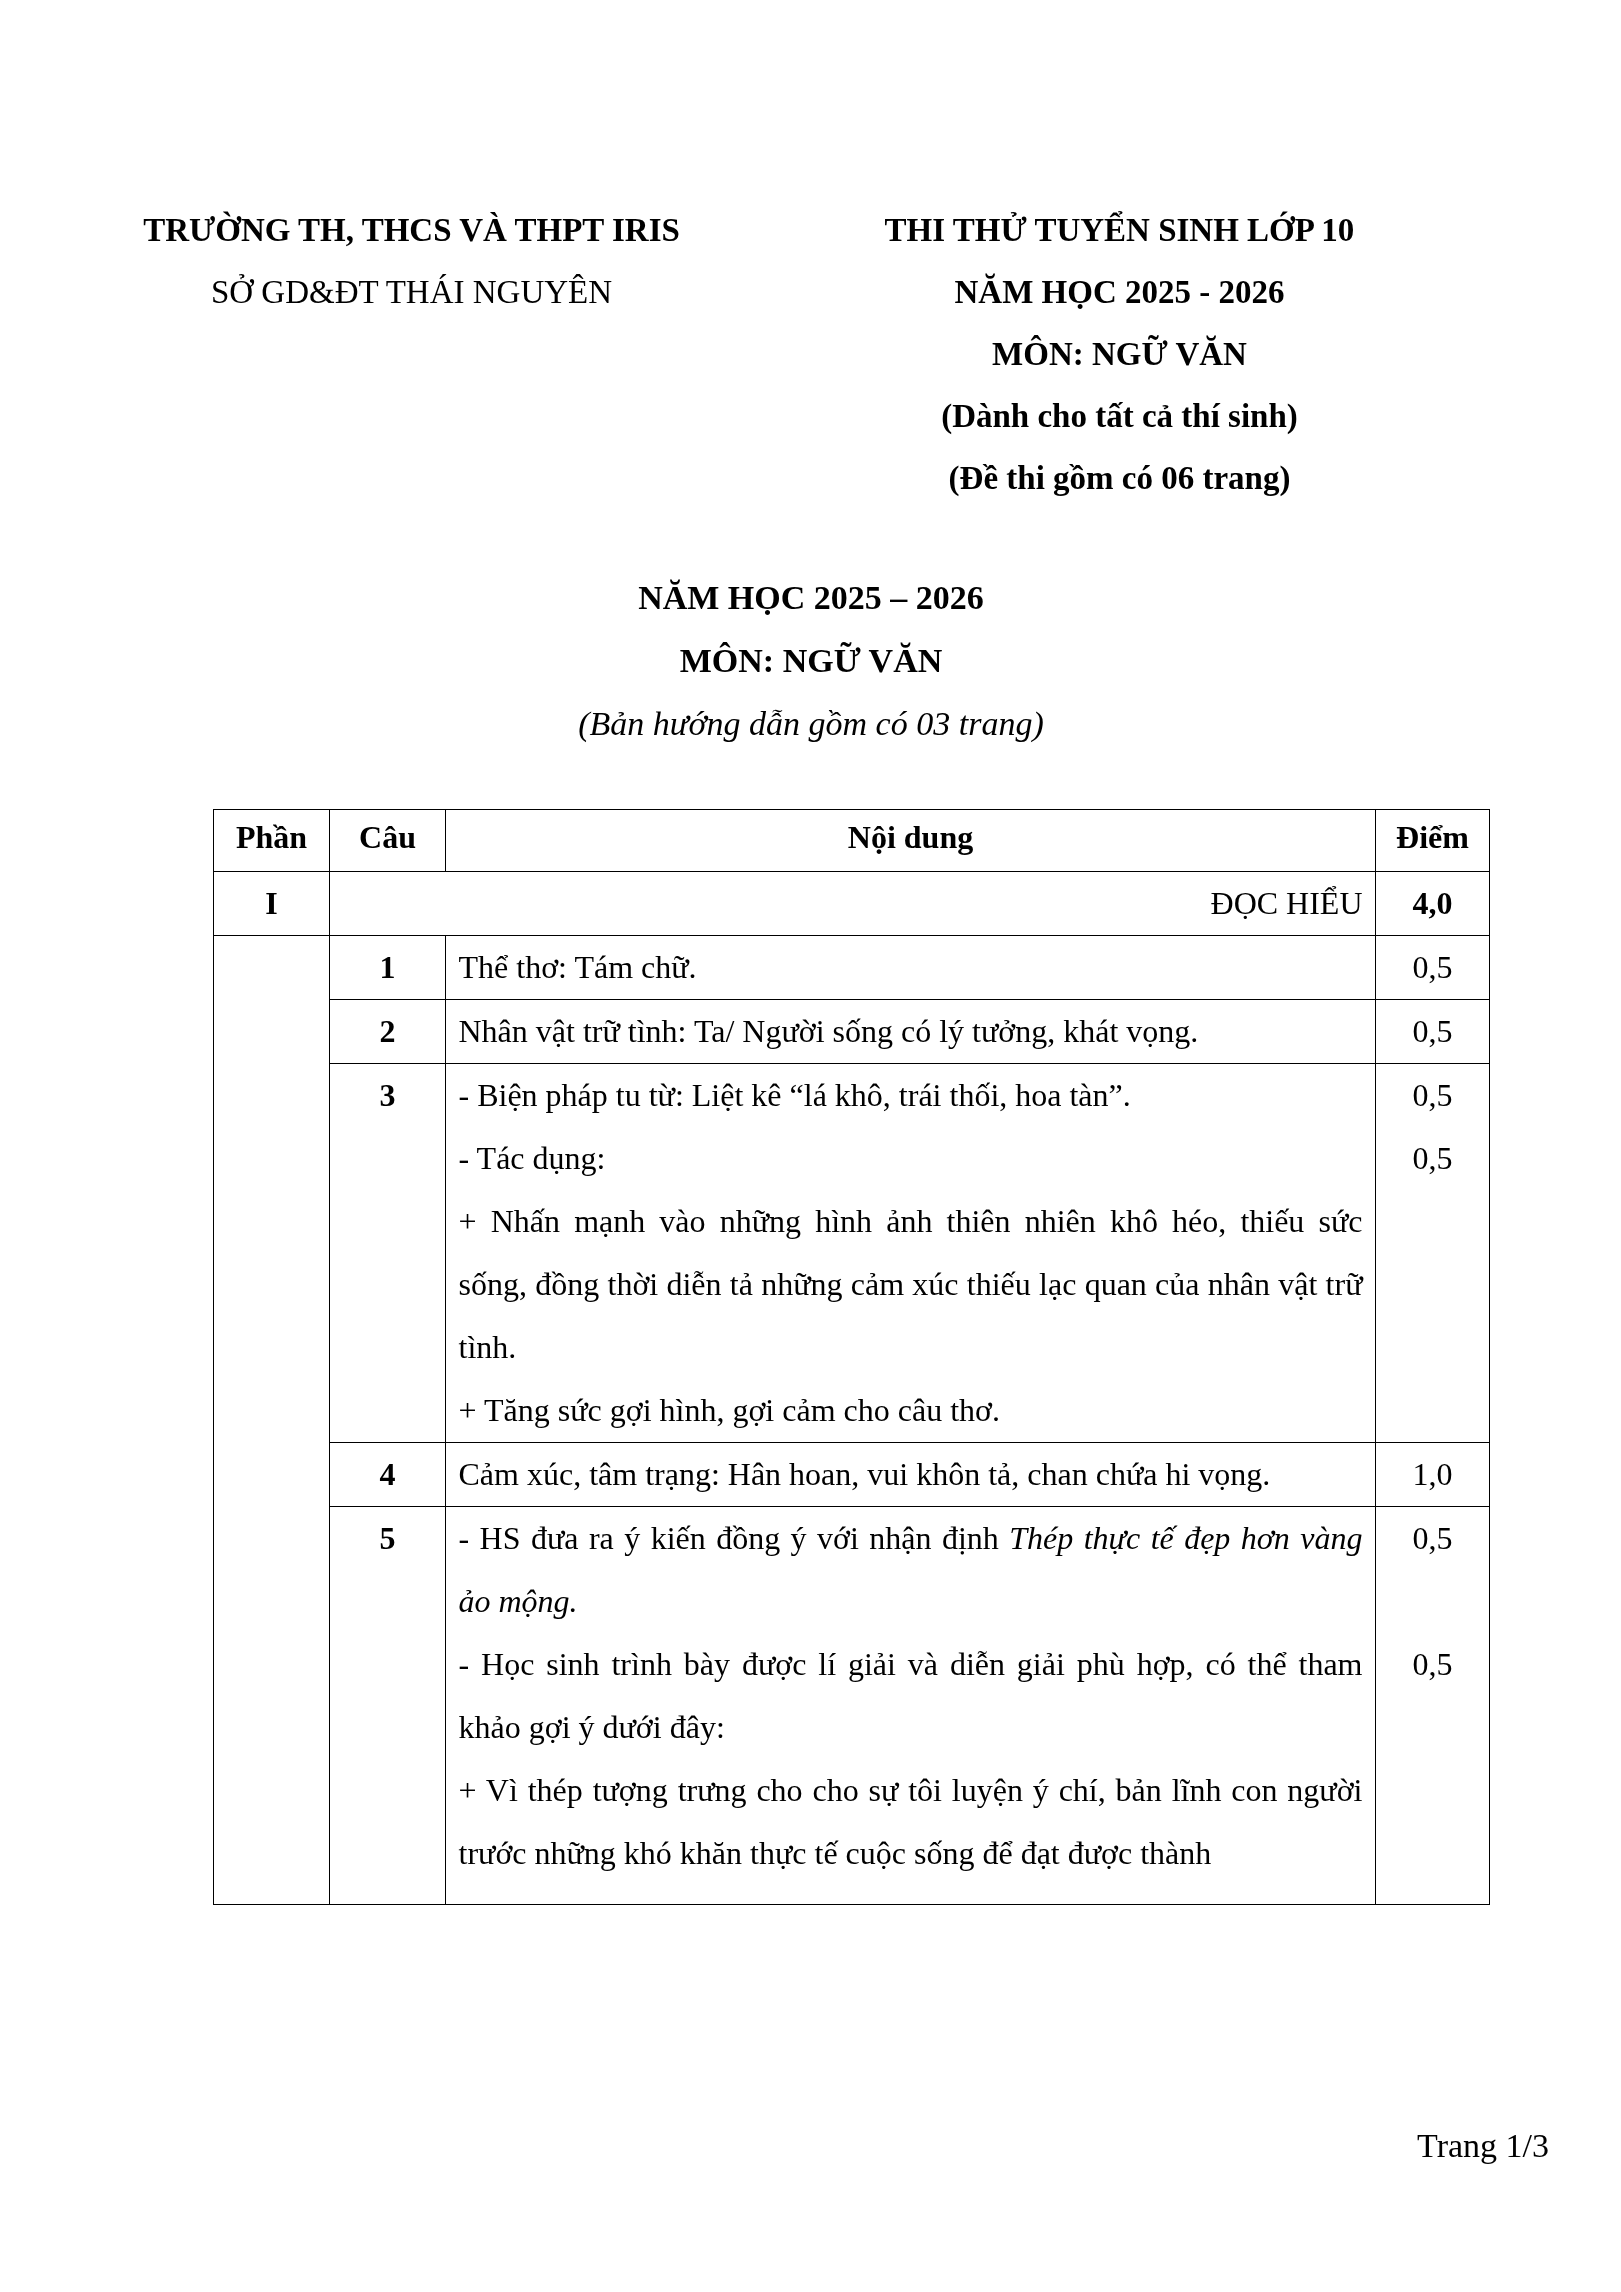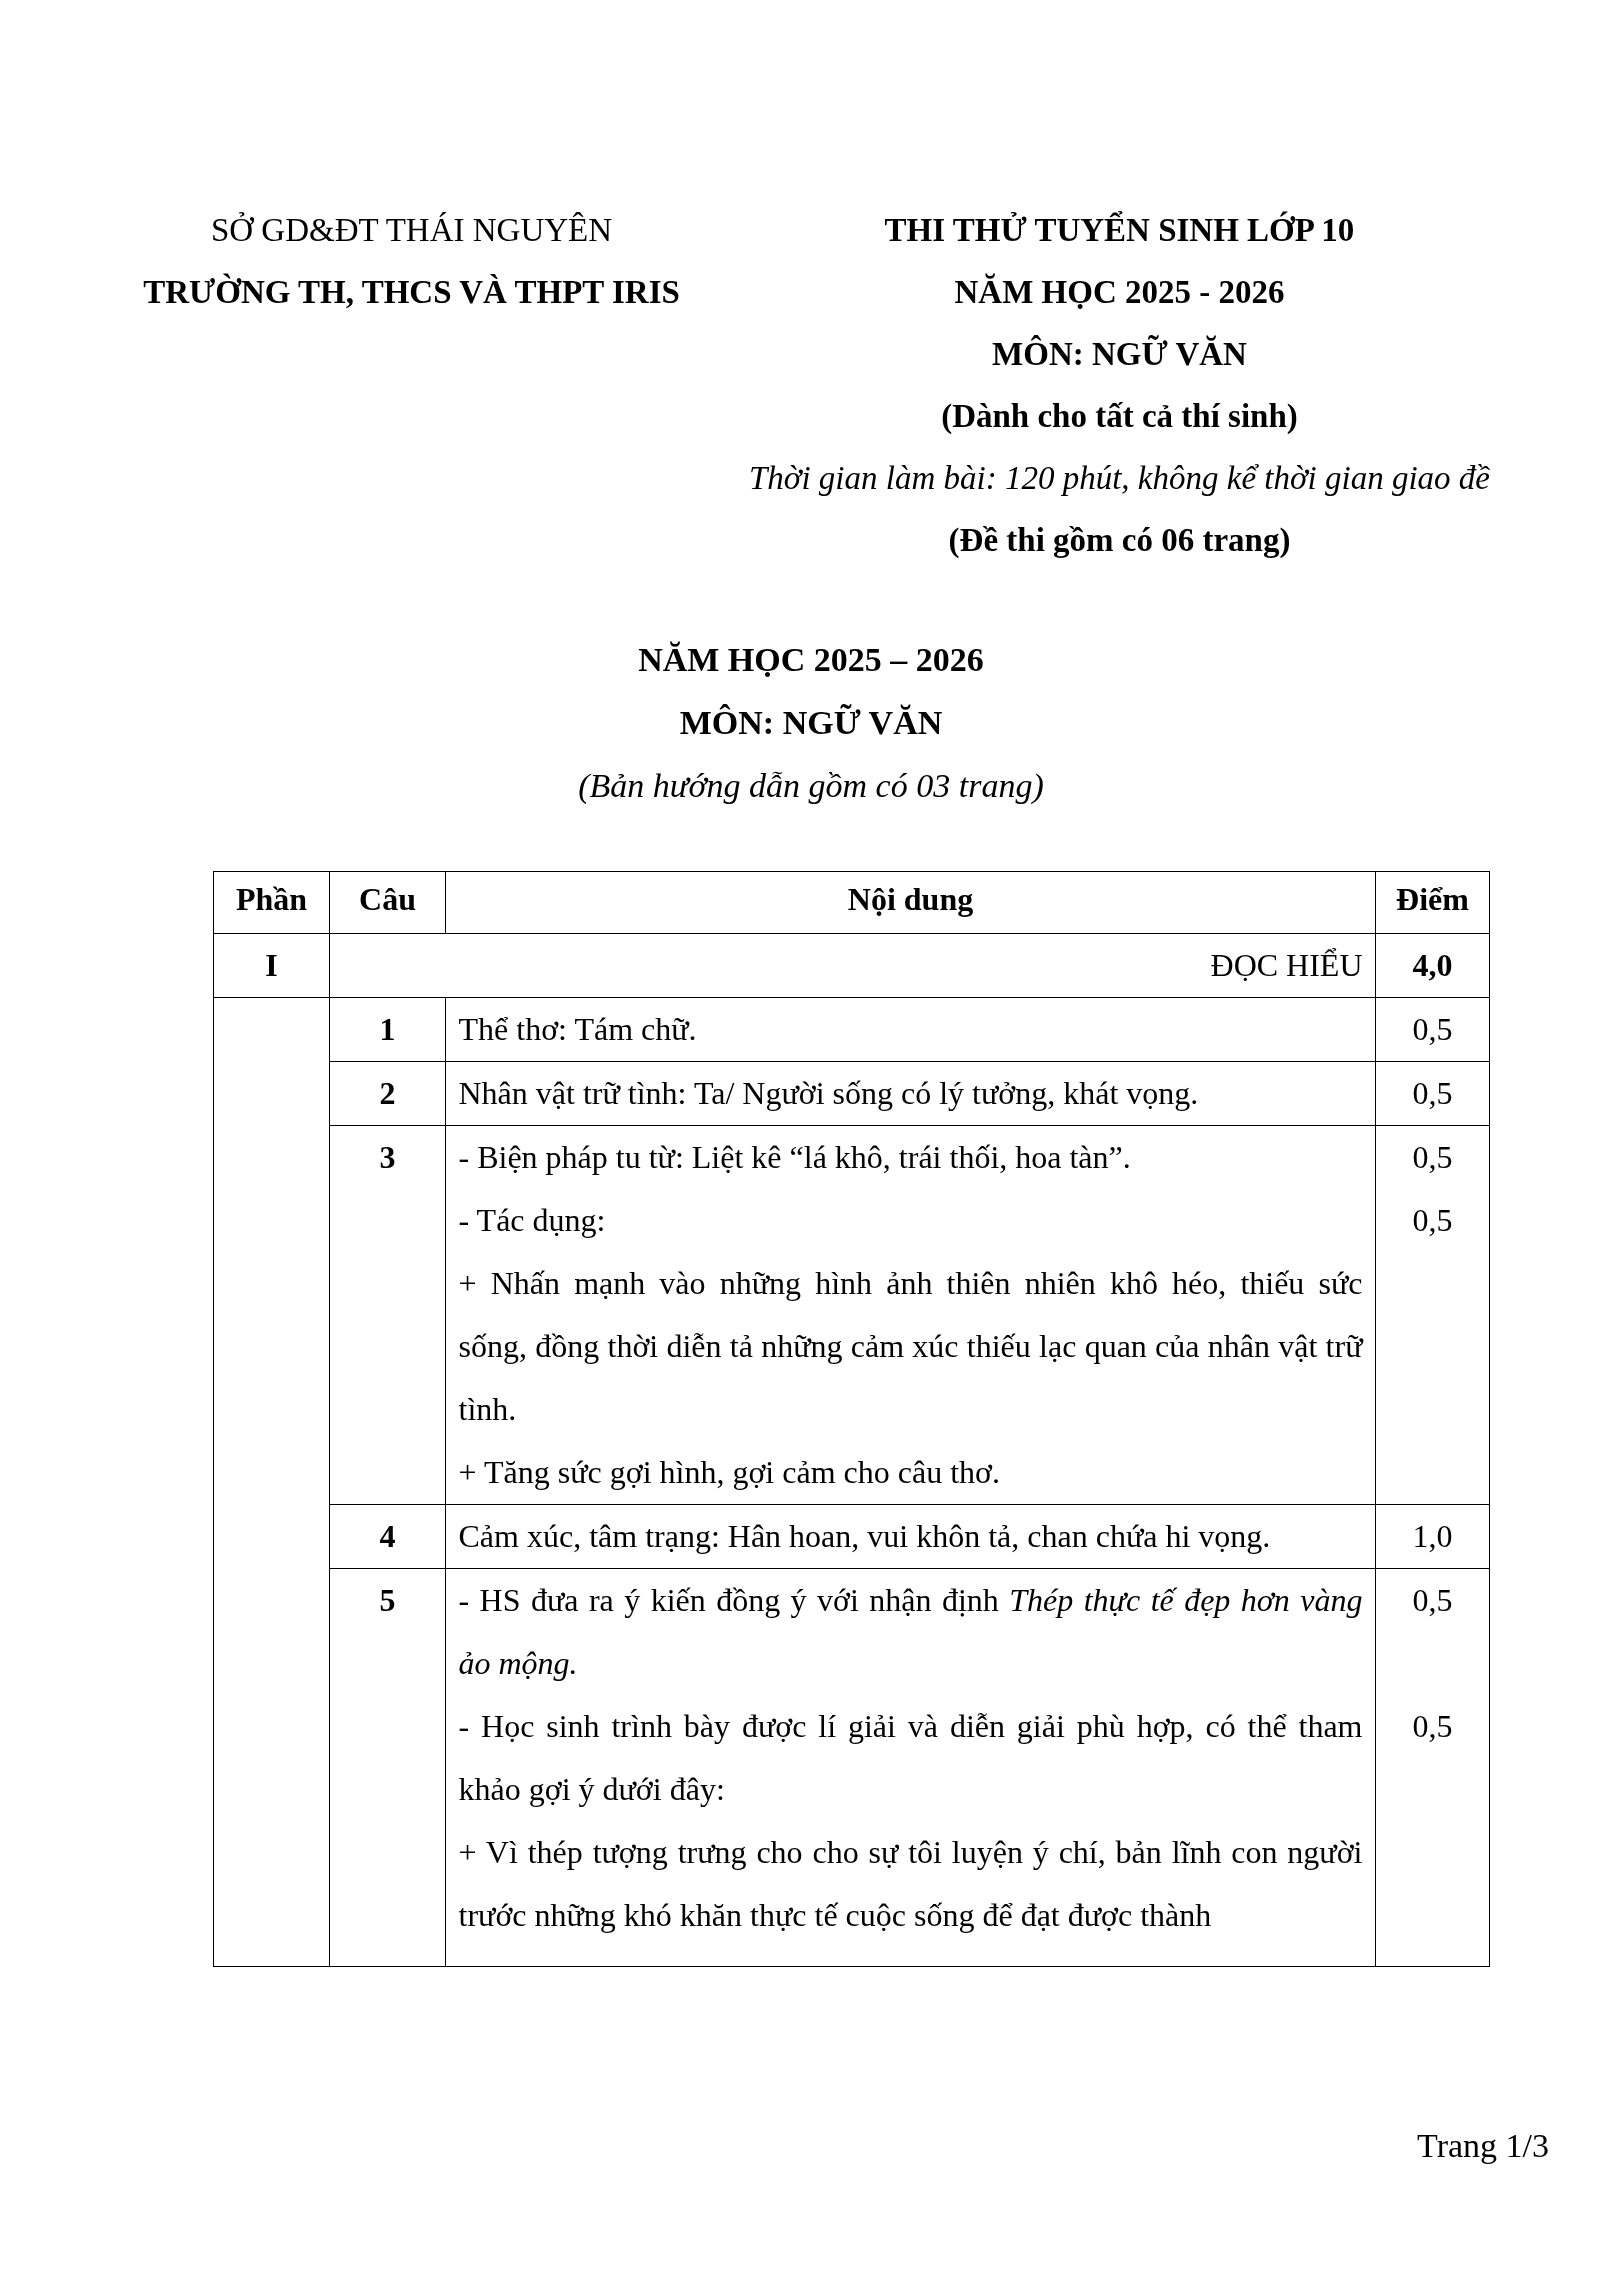--- a/index.html
+++ b/index.html
@@ -63,29 +63,28 @@
     line-height: 43px;
   }
 </style>
 </head>
 <body>
 
 <div class="page">
 
   <div class="header-row">
     <div class="header-left">
+      <div class="hline b">TRƯỜNG TH, THCS VÀ THPT IRIS</div>
       <div class="hline">SỞ GD&amp;ĐT THÁI NGUYÊN</div>
-      <div class="hline b">TRƯỜNG TH, THCS VÀ THPT IRIS</div>
     </div>
     <div class="header-right">
       <div class="hline b">THI THỬ TUYỂN SINH LỚP 10</div>
       <div class="hline b">NĂM HỌC 2025 - 2026</div>
       <div class="hline b">MÔN: NGỮ VĂN</div>
       <div class="hline b">(Dành cho tất cả thí sinh)</div>
-      <div class="hline i">Thời gian làm bài: 120 phút, không kể thời gian giao đề</div>
       <div class="hline b">(Đề thi gồm có 06 trang)</div>
     </div>
   </div>
 
   <div class="doc-title">
     <div class="hline b">NĂM HỌC 2025 – 2026</div>
     <div class="hline b">MÔN: NGỮ VĂN</div>
     <div class="hline i">(Bản hướng dẫn gồm có 03 trang)</div>
   </div>
 

